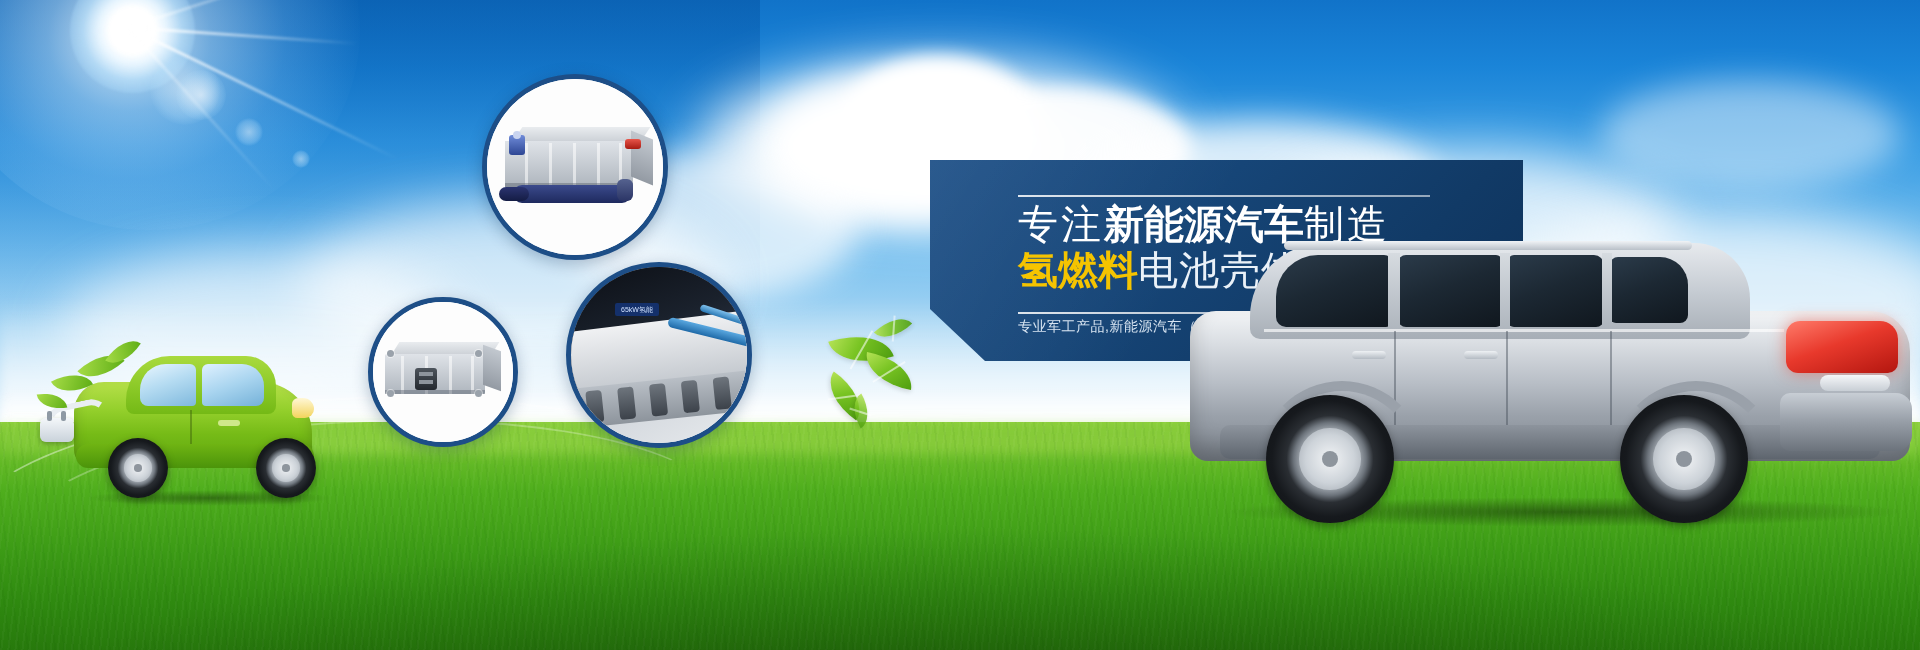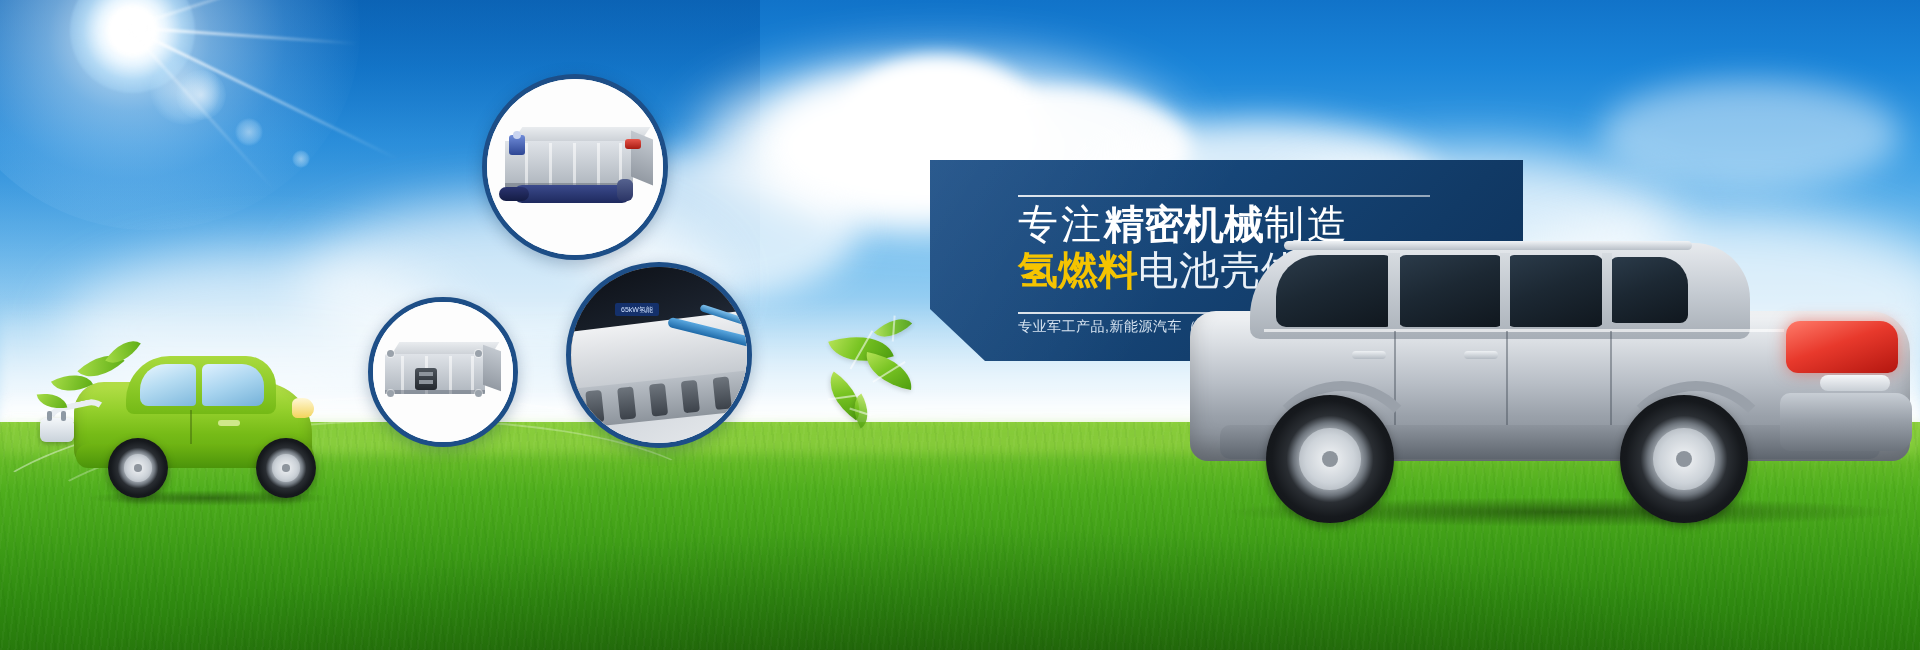--- a/index.html
+++ b/index.html
@@ -391,21 +391,21 @@
     <div style="position:absolute;left:96px;top:60px;width:86px;height:10px;border-radius:5px;background:linear-gradient(180deg,#5aa8e0,#1f6aa8);transform:rotate(14deg);"></div>
     <div style="position:absolute;left:128px;top:46px;width:60px;height:7px;border-radius:4px;background:linear-gradient(180deg,#7fc0ec,#2b79b5);transform:rotate(18deg);"></div>
   </div>
 
   <div id="text-panel">
     <div class="panel-sheen"></div>
 
     <div class="rule rule-top"></div>
 
     <div class="headline">
-      <span class="light">专注</span><span class="heavy">精密机械</span><span class="light">制造</span>
+      <span class="light">专注</span><span class="heavy">新能源汽车</span><span class="light">制造</span>
     </div>
 
     <div class="headline2">
       <span class="accent">氢燃料</span><span class="plain">电池壳体零部件</span>
     </div>
 
     <div class="rule rule-bot"></div>
 
     <div class="subline">专业军工产品,新能源汽车（氢燃料电池壳体零部件）模具加工</div>
   </div>

